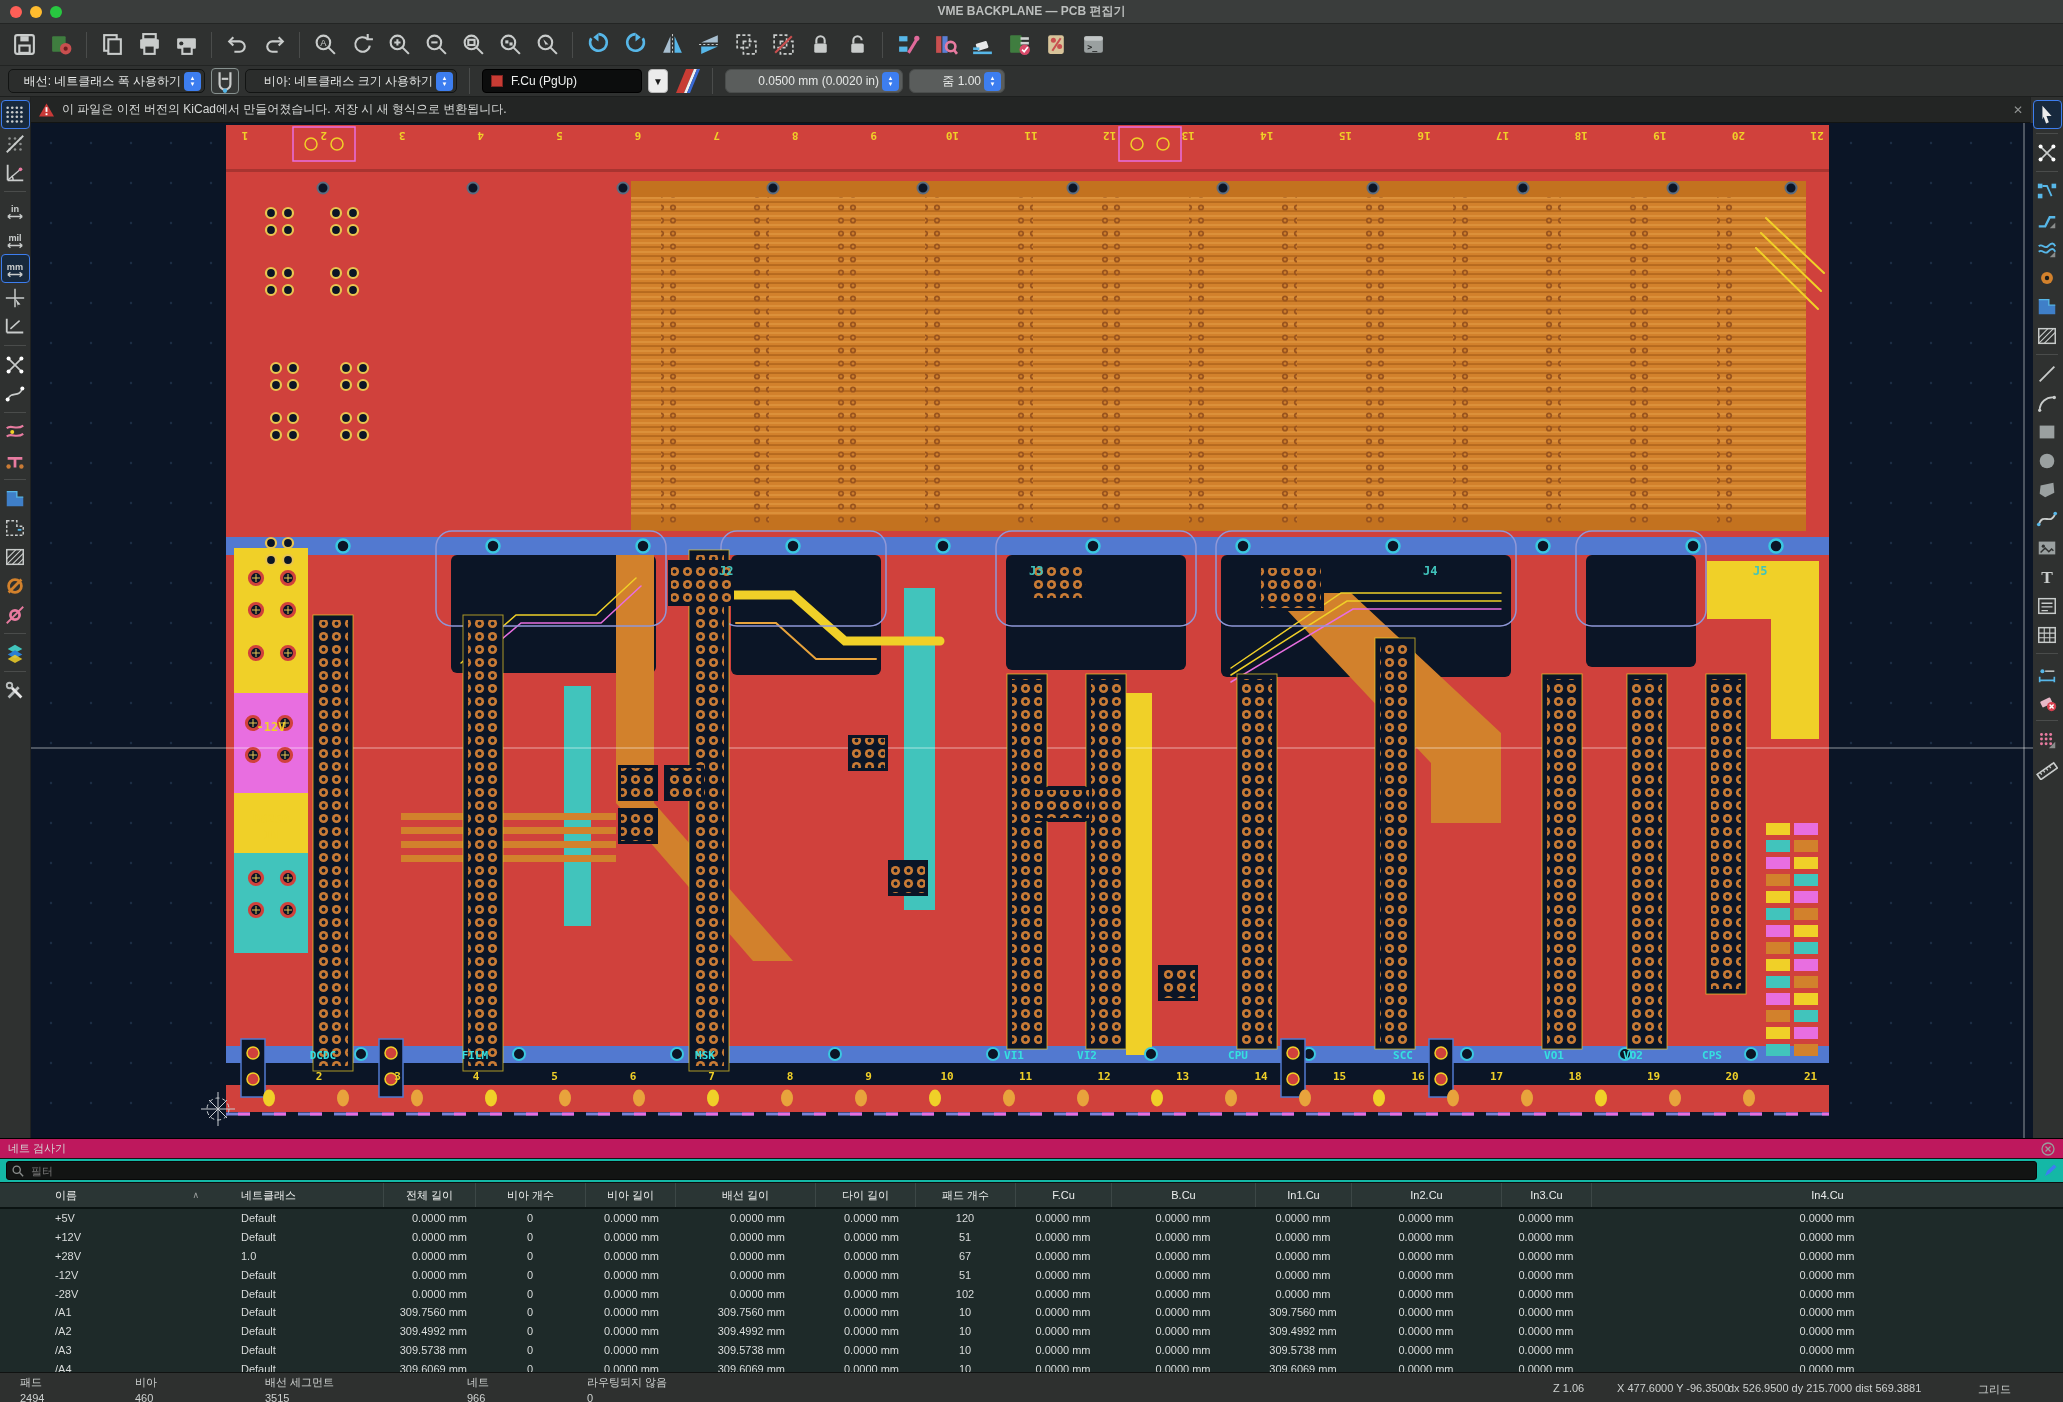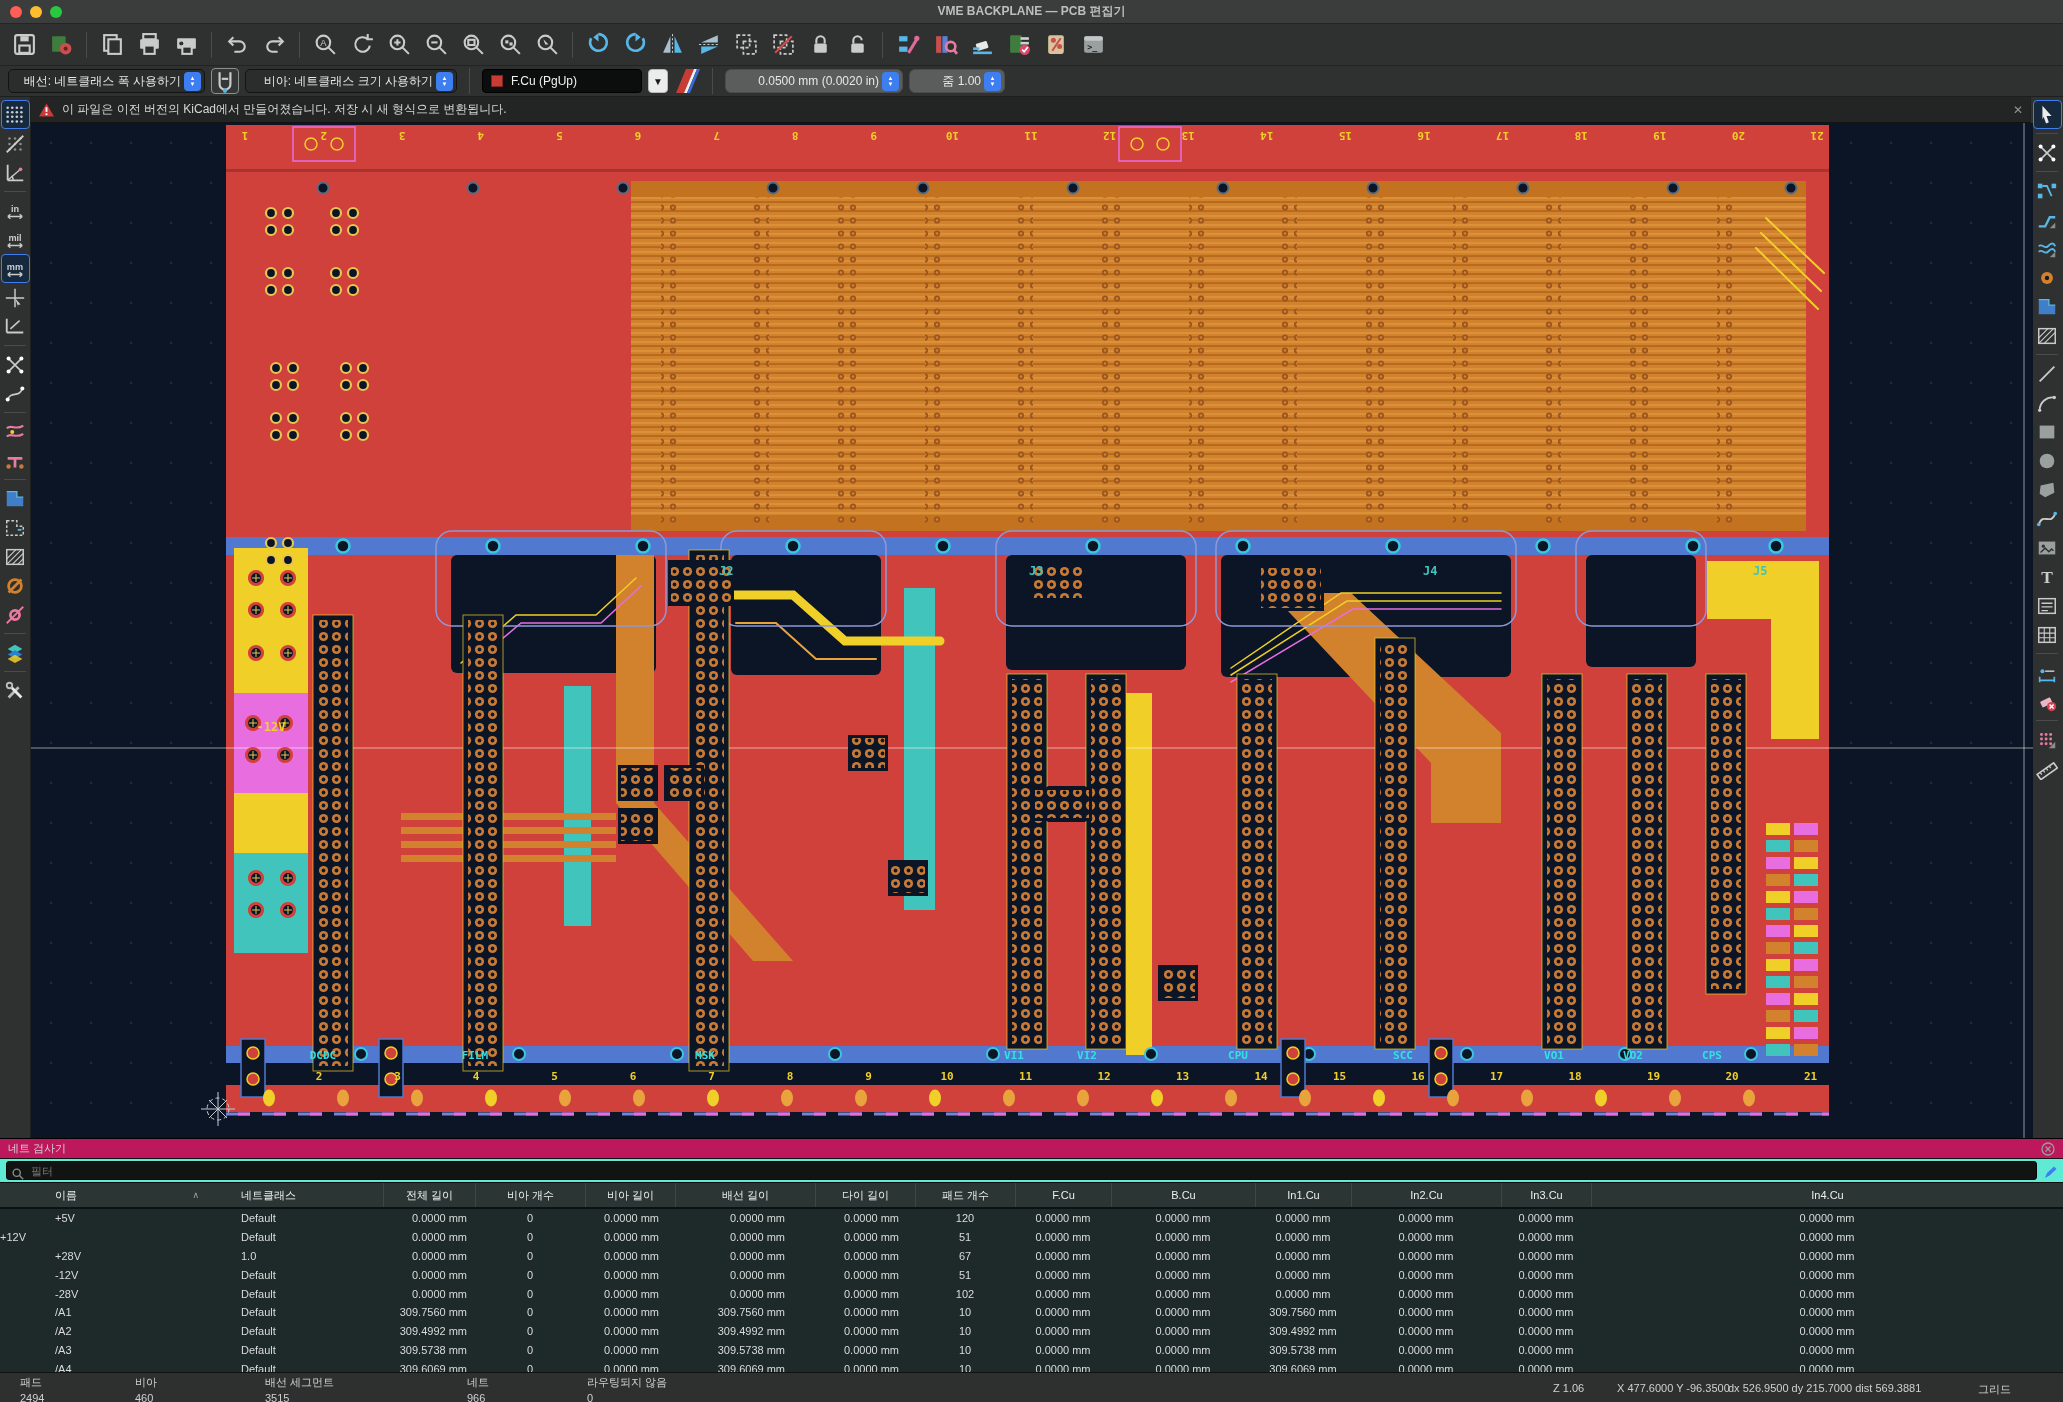--- a/index.html
+++ b/index.html
@@ -47,22 +47,22 @@
     justify-content:center;border:none;background:transparent;padding:0;}
   .stb svg{width:22px;height:22px;}
   .stb.sel{background:#17293d;outline:1px solid #3d7ef0;}
   .hsep{width:22px;height:1px;background:#4a4c4b;margin:4px 0;}
   
   .canvaswrap{position:absolute;left:31px;top:123px;width:2002px;height:1015px;background:#0b1526;}
   
   .netpanel{position:absolute;left:0;top:1138px;width:2063px;height:234px;background:#1e2a29;border-top:1px solid #000;}
   .np-title{height:20px;background:#be185d;border-bottom:1px solid #141615;display:flex;
     align-items:center;padding:0 8px;color:#d4d7d6;font-size:11px;}
-  .np-filter{height:24px;background:#5eead4;border-bottom:1px solid #0c0e0d;display:flex;
-    align-items:flex-end;padding:2px 6px;gap:6px;}
+  .np-filter{height:24px;background:#14b8a6;border-bottom:1px solid #0c0e0d;display:flex;
+    align-items:center;padding:2px 6px;gap:6px;}
   .np-input{flex:1;height:19px;background:#121413;border:1px solid #060808;border-radius:3px;
     color:#9a9d9c;font-size:11px;padding-left:24px;}
   .np-search{position:absolute;left:12px;}
   .np-head{display:grid;height:26px;background:#2a3534;color:#eceeed;font-size:11px;
     border-bottom:2px solid #0b1312;align-items:center;}
   .np-head .cell{height:100%;display:flex;align-items:center;position:relative;}
   .np-head .cell.bL{border-left:1px solid #3c4746;}
   .np-rows{height:164px;overflow:hidden;}
   .np-row{display:grid;height:18.8px;align-items:center;color:#d9dcdb;font-size:11px;background:#1e2a29;}
   .np-row .cell{display:flex;align-items:center;height:100%;}
@@ -1123,21 +1123,21 @@
         <div class="cell c-r" style="padding-right: 16px;">0.0000 mm</div>
         <div class="cell c-c">120</div>
         <div class="cell c-c">0.0000 mm</div>
         <div class="cell c-c">0.0000 mm</div>
         <div class="cell c-c">0.0000 mm</div>
         <div class="cell c-c">0.0000 mm</div>
         <div class="cell c-c">0.0000 mm</div>
         <div class="cell c-c">0.0000 mm</div>
       </div>
       <div class="np-row" style="grid-template-columns: 205px 178px 92px 110px 90px 140px 100px 100px 96px 144px 96px 150px 90px auto;">
-        <div class="cell c-l" style="">+12V</div>
+        <div class="cell c-l" style="padding-left: 55px;">+12V</div>
         <div class="cell c-l" style="padding-left: 36px;">Default</div>
         <div class="cell c-r" style="padding-right: 8px;">0.0000 mm</div>
         <div class="cell c-c">0</div>
         <div class="cell c-r" style="padding-right: 16px;">0.0000 mm</div>
         <div class="cell c-r" style="padding-right: 30px;">0.0000 mm</div>
         <div class="cell c-r" style="padding-right: 16px;">0.0000 mm</div>
         <div class="cell c-c">51</div>
         <div class="cell c-c">0.0000 mm</div>
         <div class="cell c-c">0.0000 mm</div>
         <div class="cell c-c">0.0000 mm</div>

